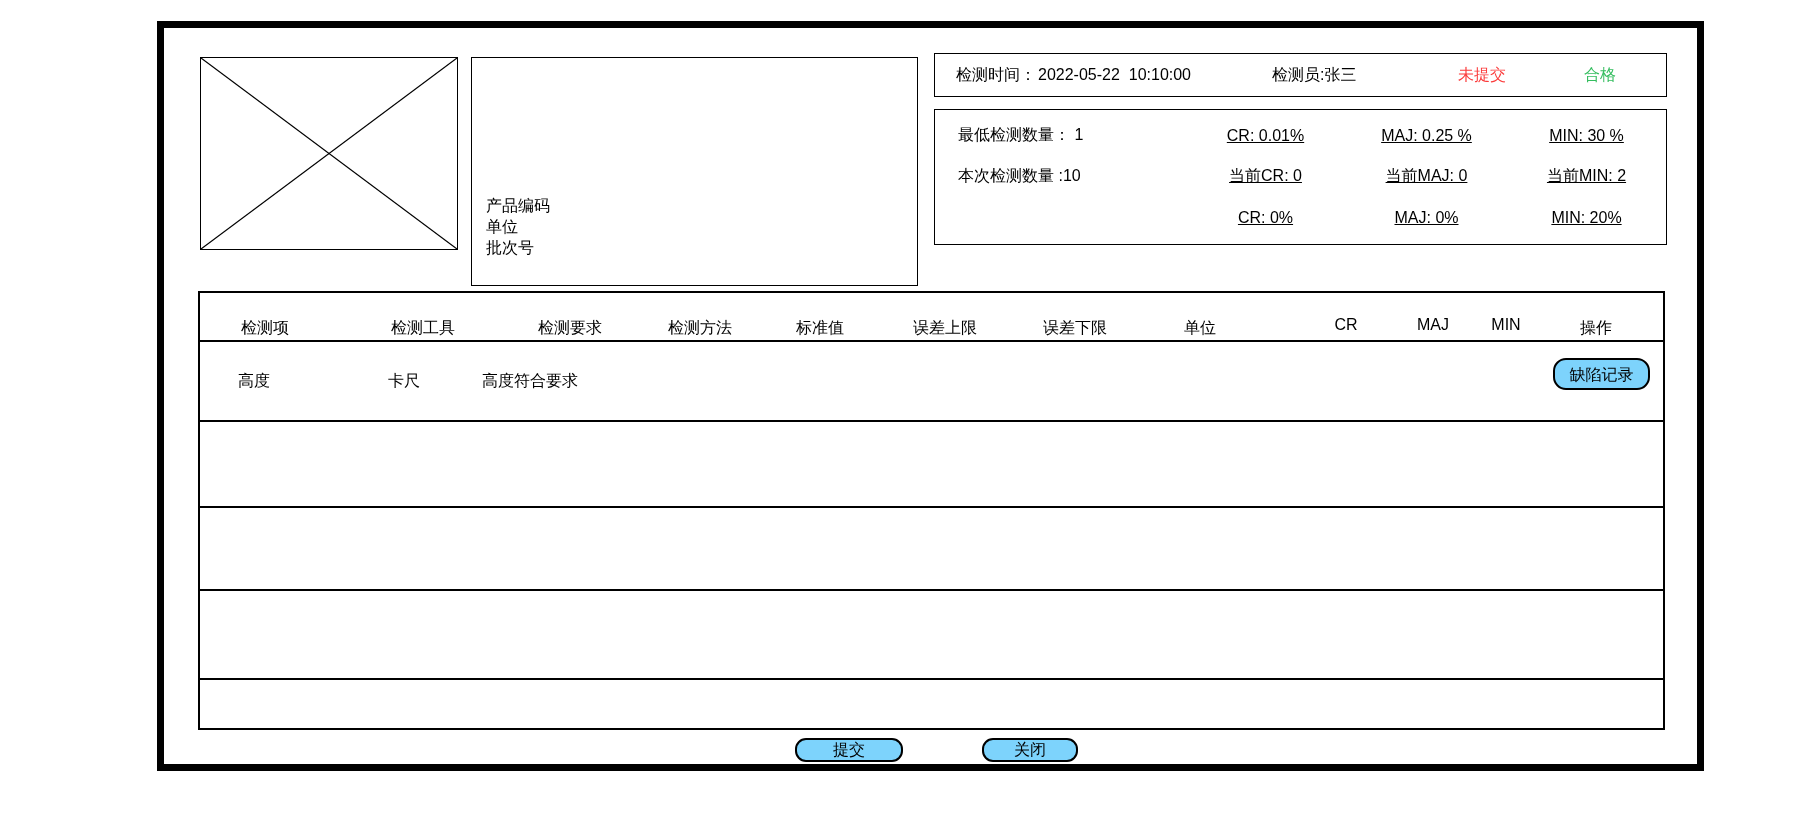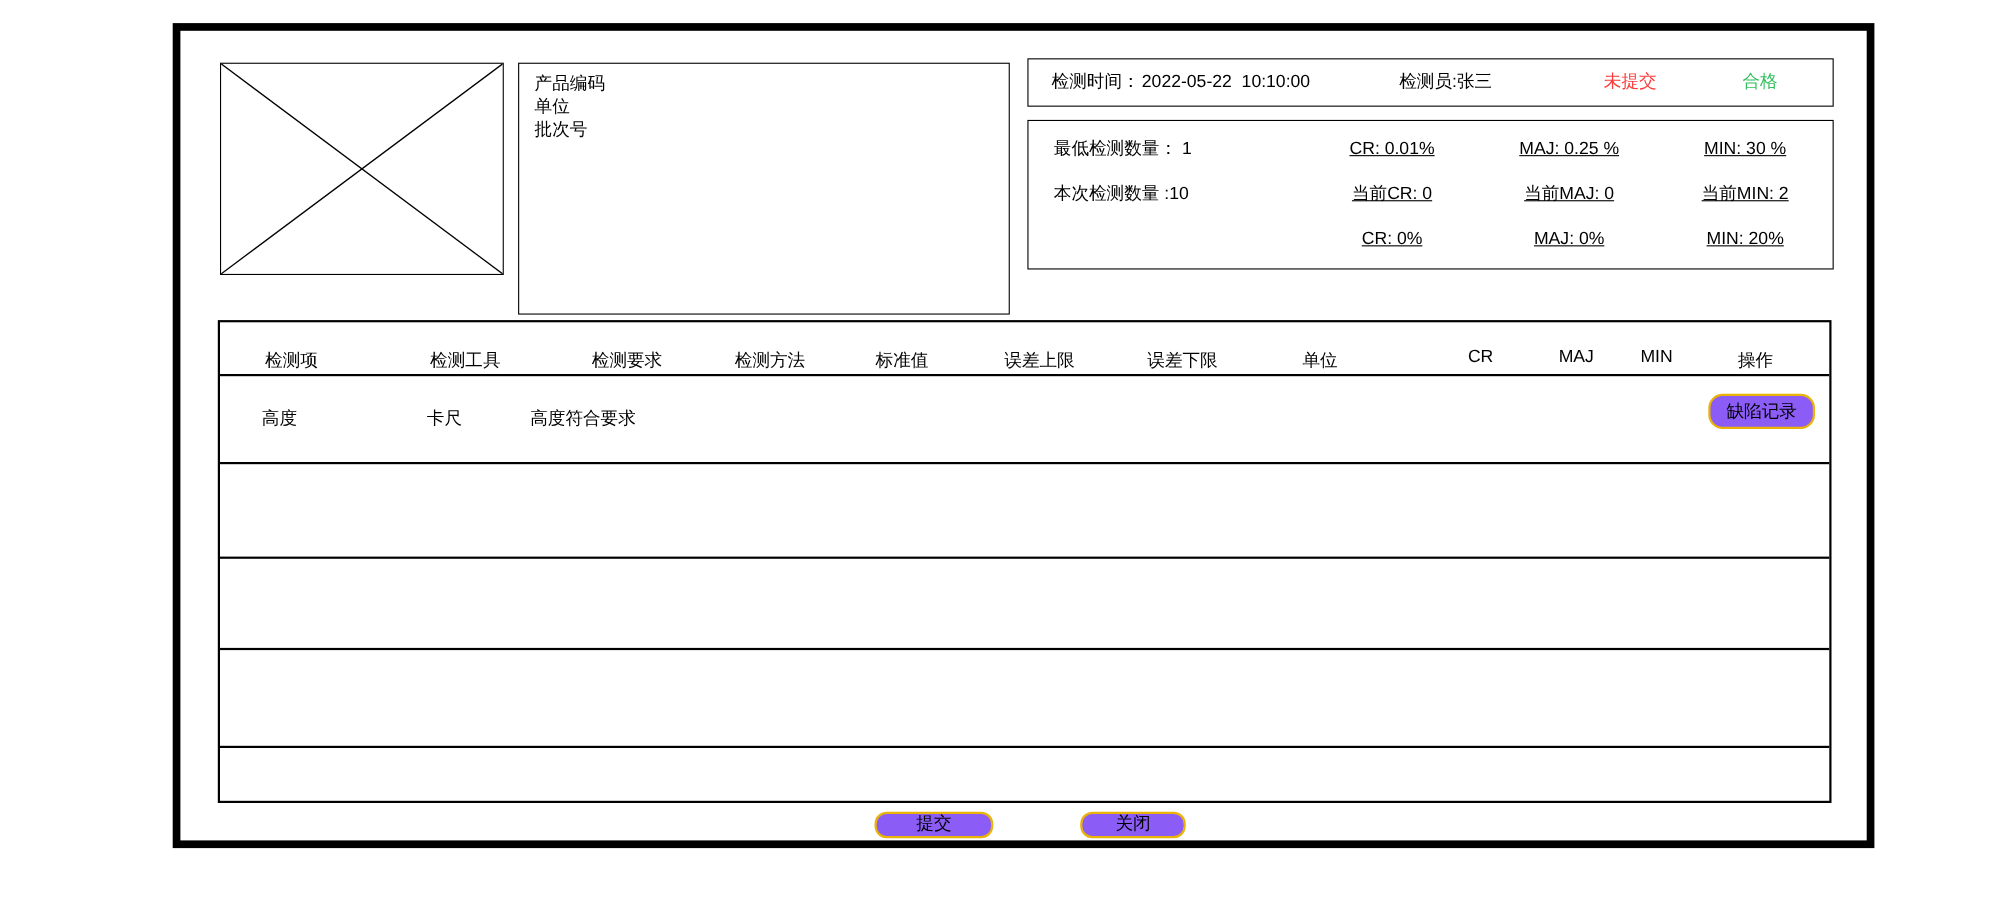--- a/index.html
+++ b/index.html
@@ -4,34 +4,34 @@
 <style>
   html,body{margin:0;padding:0;background:#fff;}
   #canvas{position:relative;width:1819px;height:833px;background:#fff;overflow:hidden;
           font-family:"Liberation Sans","DejaVu Sans",sans-serif;color:#000;font-size:16px;}
   .abs{position:absolute;}
   .frame{position:absolute;left:157px;top:21px;width:1533px;height:736px;border:7px solid #000;}
   .box{position:absolute;border:1px solid #000;box-sizing:border-box;background:#fff;}
   .ph-text{position:absolute;width:100%;text-align:center;white-space:pre;}
   .red{color:#fb3b3b;}
   .green{color:#35bd5f;}
-  .info-list{display:flex;flex-direction:column;justify-content:flex-start;
+  .info-list{display:flex;flex-direction:column;justify-content:flex-end;
              padding:8px 0 26px 14px;height:159px;box-sizing:content-box;}
   .stats-grid{display:grid;grid-template-columns:250px 161px 161px 159px;
               grid-auto-rows:41px;align-items:center;padding-top:5px;white-space:pre;}
   .stats-grid .c1{padding-left:23px;text-align:left;}
   .stats-grid .cc{text-align:center;text-decoration:underline;}
   .table{position:absolute;left:198px;top:291px;width:1467px;height:439px;
          border:2px solid #000;box-sizing:border-box;display:flex;flex-direction:column;background:#fff;}
   .thead{position:relative;height:24px;border-bottom:2px solid #000;flex:0 0 auto;margin-top:23px;}
   .th{position:absolute;top:2px;width:140px;text-align:center;white-space:nowrap;}
   .trow{position:relative;border-bottom:2px solid #000;flex:0 0 auto;}
   .trow:last-child{border-bottom:none;flex:1 1 auto;}
   .td{position:absolute;top:50%;transform:translateY(-50%);white-space:nowrap;}
-  .btn{position:absolute;border:2px solid #eab308;border-radius:11px;background:#8b5cf6;
+  .btn{position:absolute;border:2px solid #000000;border-radius:11px;background:#7dd3fc;
        text-align:center;cursor:pointer;font-size:16px;line-height:20px;box-sizing:border-box;
        font-family:inherit;padding:0;}
   .hline{stroke:#000;stroke-width:1.2;}
   .tval{white-space:pre;}
 </style>
 </head>
 <body>
 
 <div id="canvas">
 

